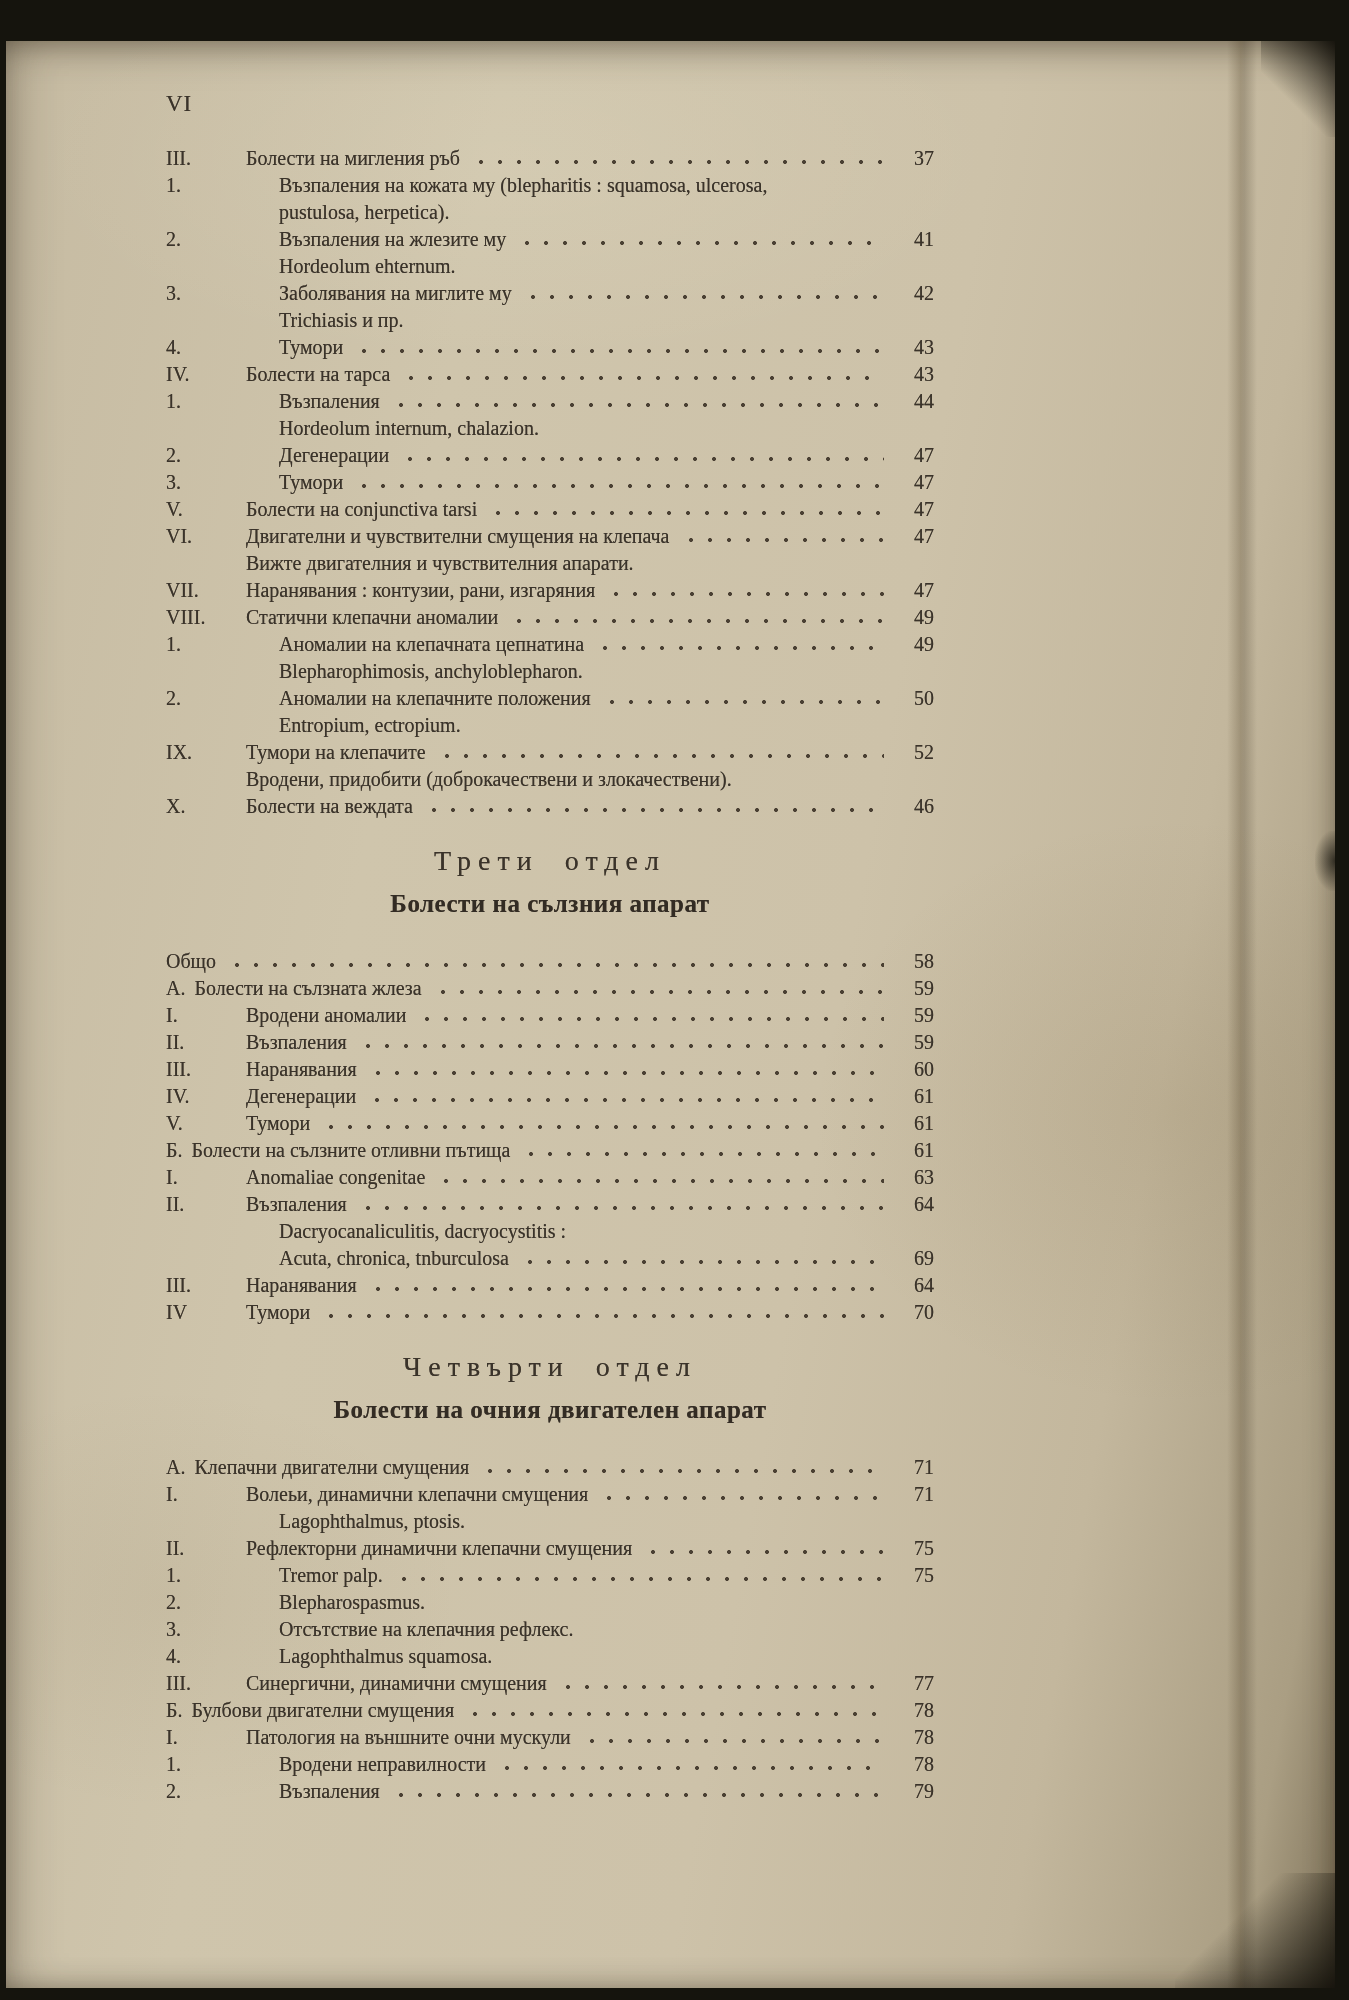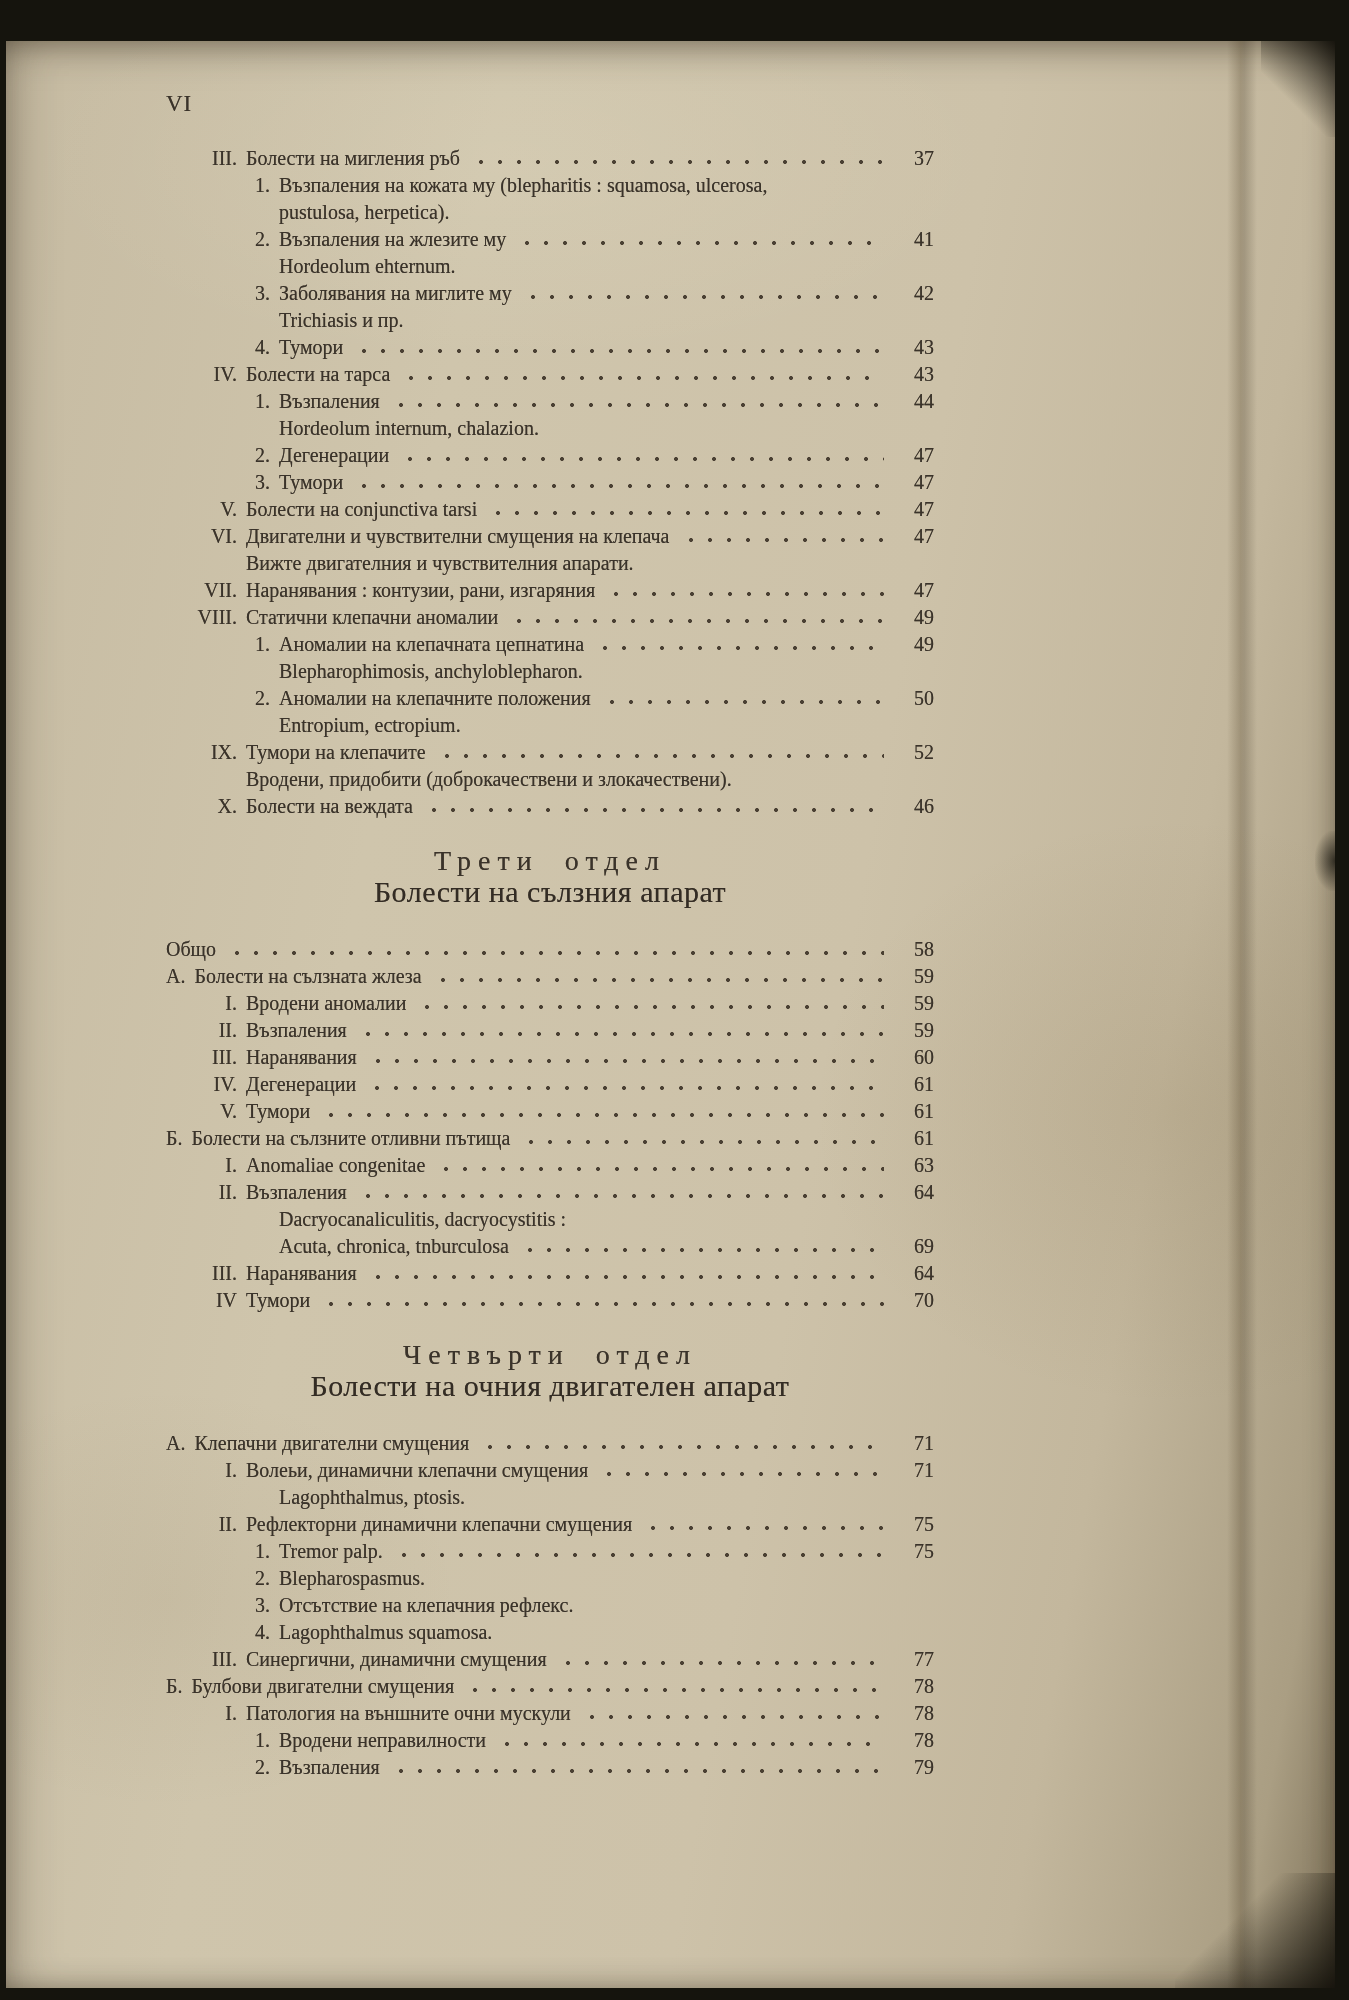--- a/index.html
+++ b/index.html
@@ -80,21 +80,21 @@
     letter-spacing: 1px;
     margin-bottom: 28px;
   }
   .row {
     display: flex;
     line-height: 27px;
     white-space: pre;
   }
   .px {
     flex: none;
-    text-align: right;
+    text-align: left;
     margin-right: 9px;
   }
   .ind-r > .px { width: 71px; }
   .ind-n > .px { width: 104px; }
   .ind-a > .px { width: auto; }
   .ind-c1 { padding-left: 80px; }
   .ind-c2 { padding-left: 113px; }
   .txt { flex: none; }
   .leader {
     flex: 1 1 auto;
@@ -113,24 +113,24 @@
   .section-head {
     text-align: center;
     font-size: 28px;
     letter-spacing: 7px;
     word-spacing: 12px;
     margin: 26px 0 0 0;
     line-height: 30px;
   }
   .section-title {
     text-align: center;
-    font-size: 30px;
-    font-weight: normal;
+    font-size: 25px;
+    font-weight: bold;
     letter-spacing: 0.5px;
-    margin: 0 0 28px 0;
+    margin: 12px 0 28px 0;
     line-height: 32px;
     color: #332c24;
   }
 </style>
 </head>
 <body>
 
 <div class="scan">
   <div class="paper">
     <div class="content">

